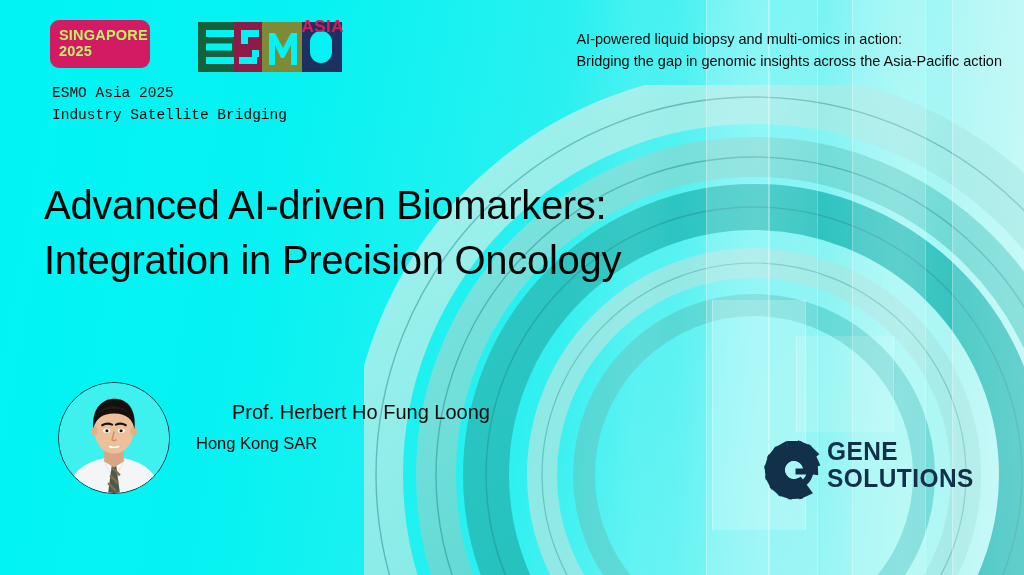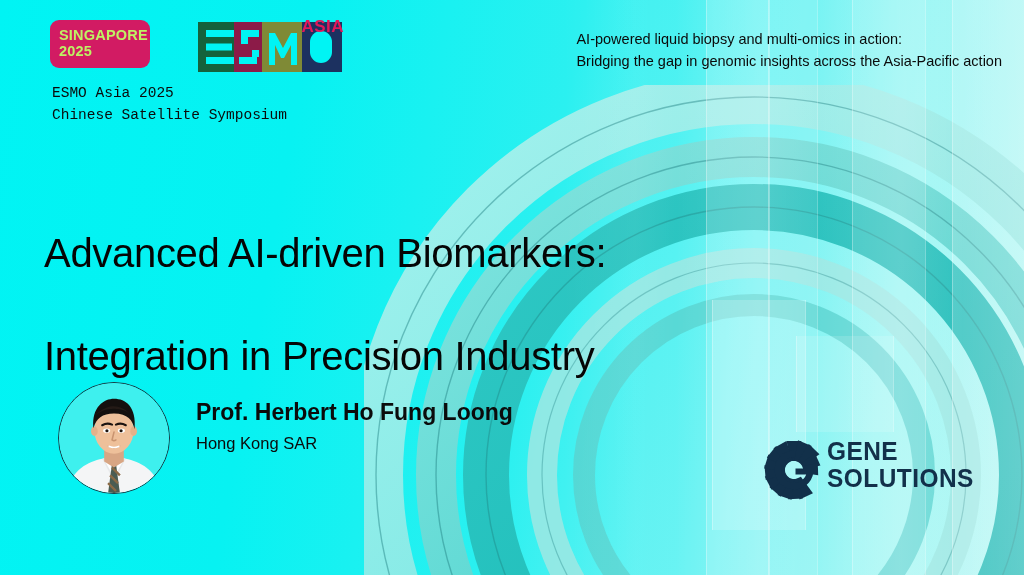--- a/index.html
+++ b/index.html
@@ -133,21 +133,21 @@
   
   .title {
     position: absolute;
     left: 44px;
     top: 178px;
     color: #050505;
     font-size: 40px;
     line-height: 55px;
     letter-spacing: -0.3px;
   }
-  .title div { white-space: nowrap; margin-top: 48px; }
+  .title div { white-space: nowrap; }
 
   
   .avatar {
     position: absolute;
     left: 58px;
     top: 382px;
     width: 112px;
     height: 112px;
     border-radius: 50%;
     overflow: hidden;
@@ -156,24 +156,25 @@
   }
   .avatar svg { display:block; width:100%; height:100%; }
 
   .speaker {
     position: absolute;
     left: 196px;
     top: 398px;
     color: #0b0b0b;
   }
   .speaker-name {
-    font-size: 23px;
-    font-weight: bold;
+    font-size: 20px;
+    font-weight: normal;
     line-height: 28px;
     white-space: nowrap;
+    margin-left: 36px;
   }
   .speaker-aff {
     font-size: 16.5px;
     line-height: 34px;
     white-space: nowrap;
   }
 
   
   .gs-logo {
     position: absolute;
@@ -269,32 +270,32 @@
 
         <rect x="154" y="6" width="40" height="50" fill="#1c3160"></rect>
         <rect x="162" y="15" width="22" height="32" rx="11" fill="#00f4f4"></rect>
 
         <text x="196" y="16" text-anchor="end" font-family="Liberation Sans, sans-serif" font-size="17" font-weight="bold" fill="#e0185a" letter-spacing="0.5">ASIA</text>
       </svg>
     </div>
 
     <div class="esmo-sub">
       <div>ESMO Asia 2025</div>
-      <div>Chinese Satellite Symposium</div>
+      <div>Industry Satellite Bridging</div>
     </div>
   </div>
 
   <div class="header-right">
     <div>AI-powered liquid biopsy and multi-omics in action:</div>
     <div>Bridging the gap in genomic insights across the Asia-Pacific action</div>
   </div>
 
   <div class="title">
     <div>Advanced AI-driven Biomarkers:</div>
-    <div>Integration in Precision Industry</div>
+    <div>Integration in Precision Oncology</div>
   </div>
 
   <div class="avatar">
     <svg viewBox="0 0 112 112" xmlns="http://www.w3.org/2000/svg">
       <defs>
         <clipPath id="avClip">
             <circle cx="56" cy="56" r="56"></circle>
           </clipPath>
       </defs>
       <g clip-path="url(#avClip)">

